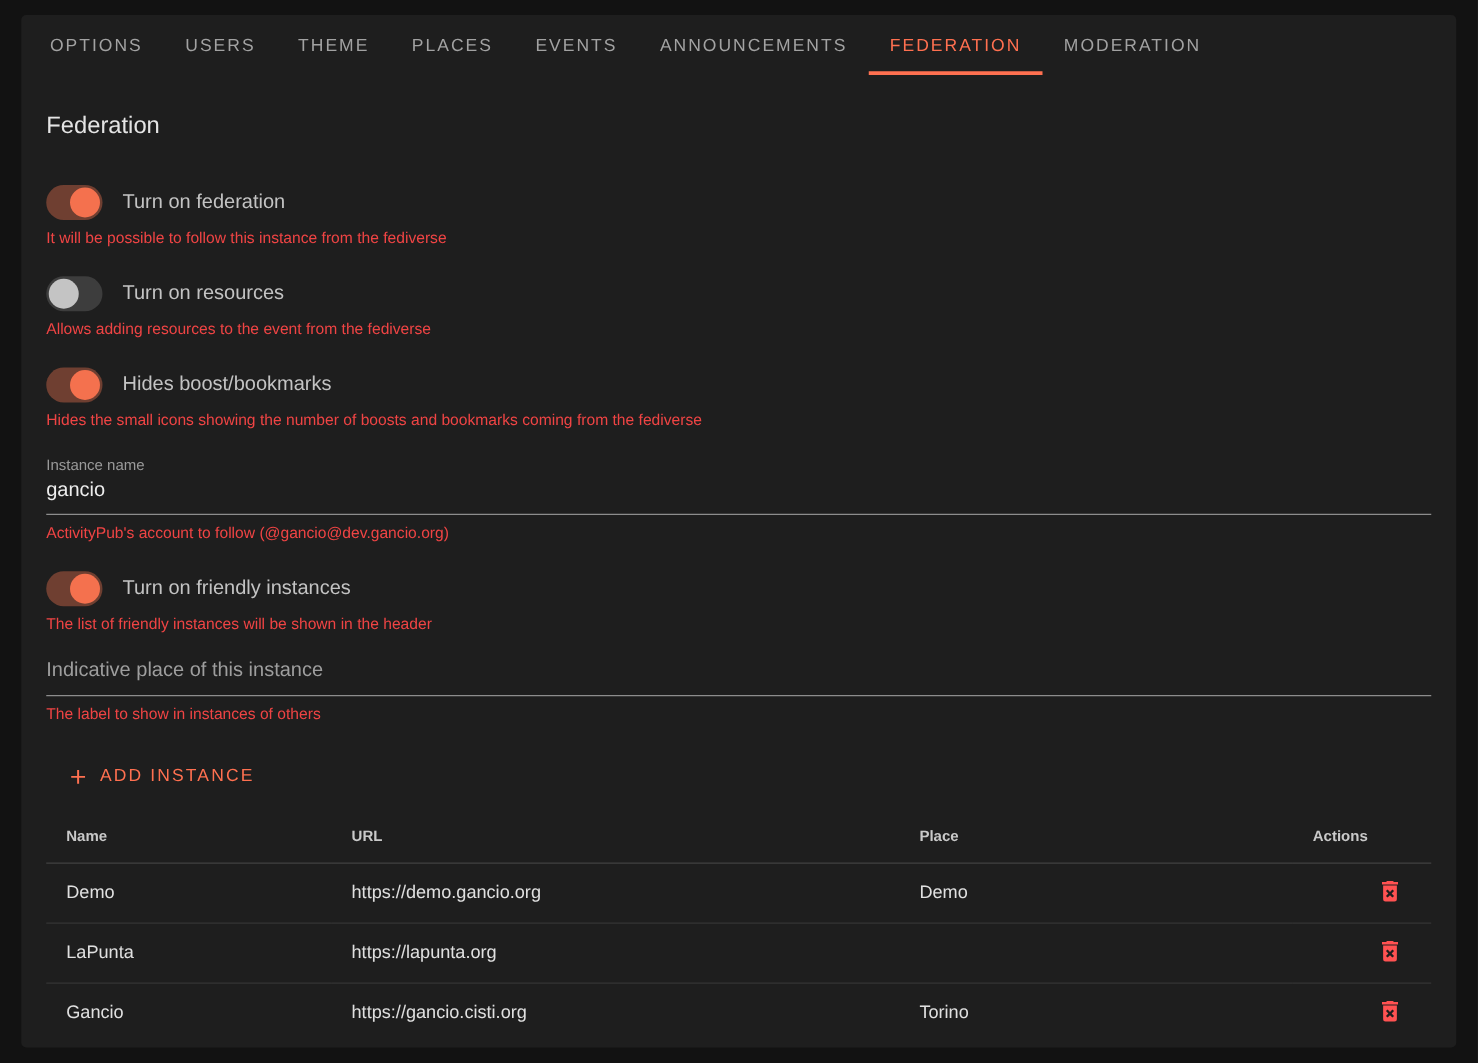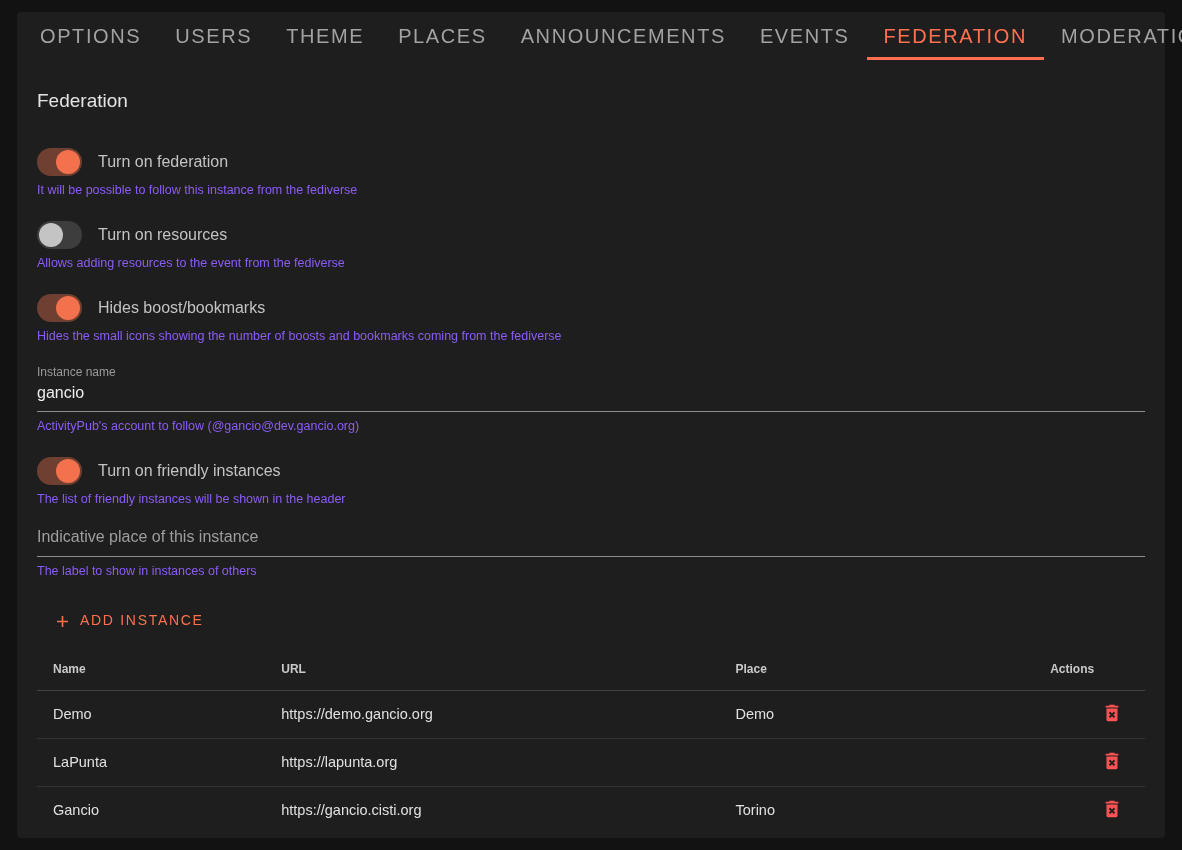--- a/index.html
+++ b/index.html
@@ -27,21 +27,21 @@
   .tabs{
     display:flex;
     height:48px;
     align-items:stretch;
     padding-left:6px;
   }
   .tab{
     position:relative;
     display:flex;align-items:center;
     padding:0 17px;
-    font-size:20px;
+    font-size:14px;
     letter-spacing:1.6px;
     color:#a2a2a2;
     text-transform:uppercase;
     cursor:pointer;
     white-space:nowrap;
   }
   .tab.active{color:var(--accent);}
   .tab.active::after{
     content:"";
     position:absolute;left:0;right:0;bottom:0;
@@ -81,21 +81,21 @@
   .switch.on{background:#6f3f31;}
   .switch.on .thumb{left:auto;right:2px;background:#f4714e;}
   .toggle-label{
     margin-left:16px;
     font-size:16px;
     color:#c3c3c3;
   }
   .hint{
     margin-top:7px;
     font-size:12.5px;
-    color:#8b5cf6;
+    color:#ef4444;
   }
   
   .field{margin-top:22px;}
   .field-label{
     font-size:12px;
     color:#9a9a9a;
   }
   .field input{
     display:block;
     width:100%;
@@ -166,22 +166,22 @@
 </head>
 <body>
 
 <div class="card">
 
   <nav class="tabs">
     <div class="tab">Options</div>
     <div class="tab">Users</div>
     <div class="tab">Theme</div>
     <div class="tab">Places</div>
+    <div class="tab">Events</div>
     <div class="tab">Announcements</div>
-    <div class="tab">Events</div>
     <div class="tab active">Federation</div>
     <div class="tab">Moderation</div>
   </nav>
 
   <div class="content">
 
     <h1 class="page-title">Federation</h1>
 
     
     <div class="toggle-row first">

